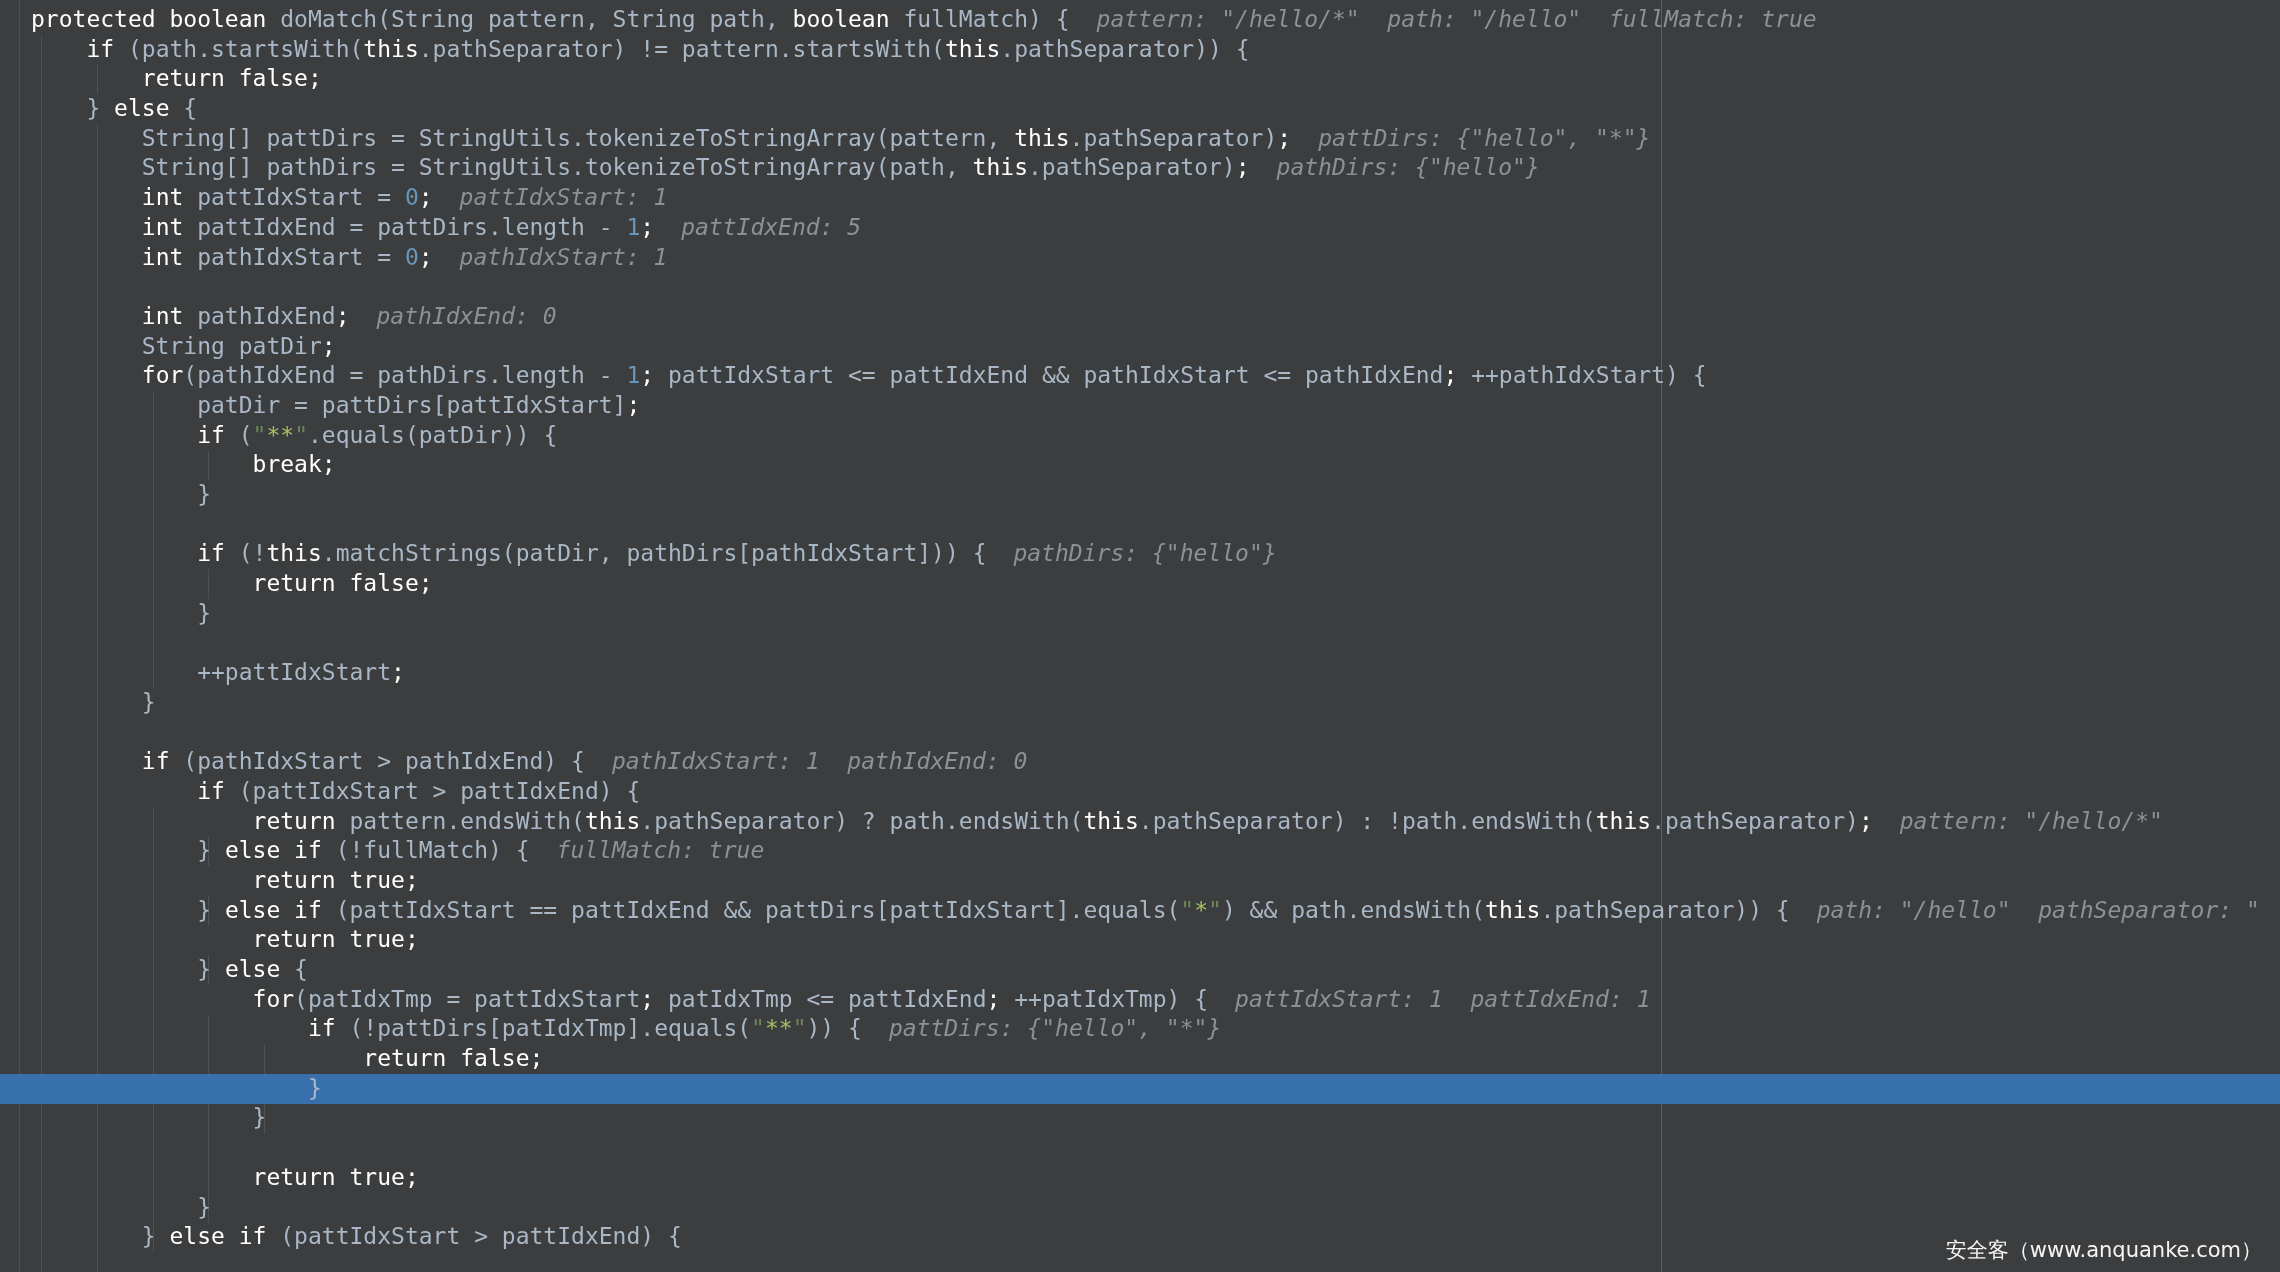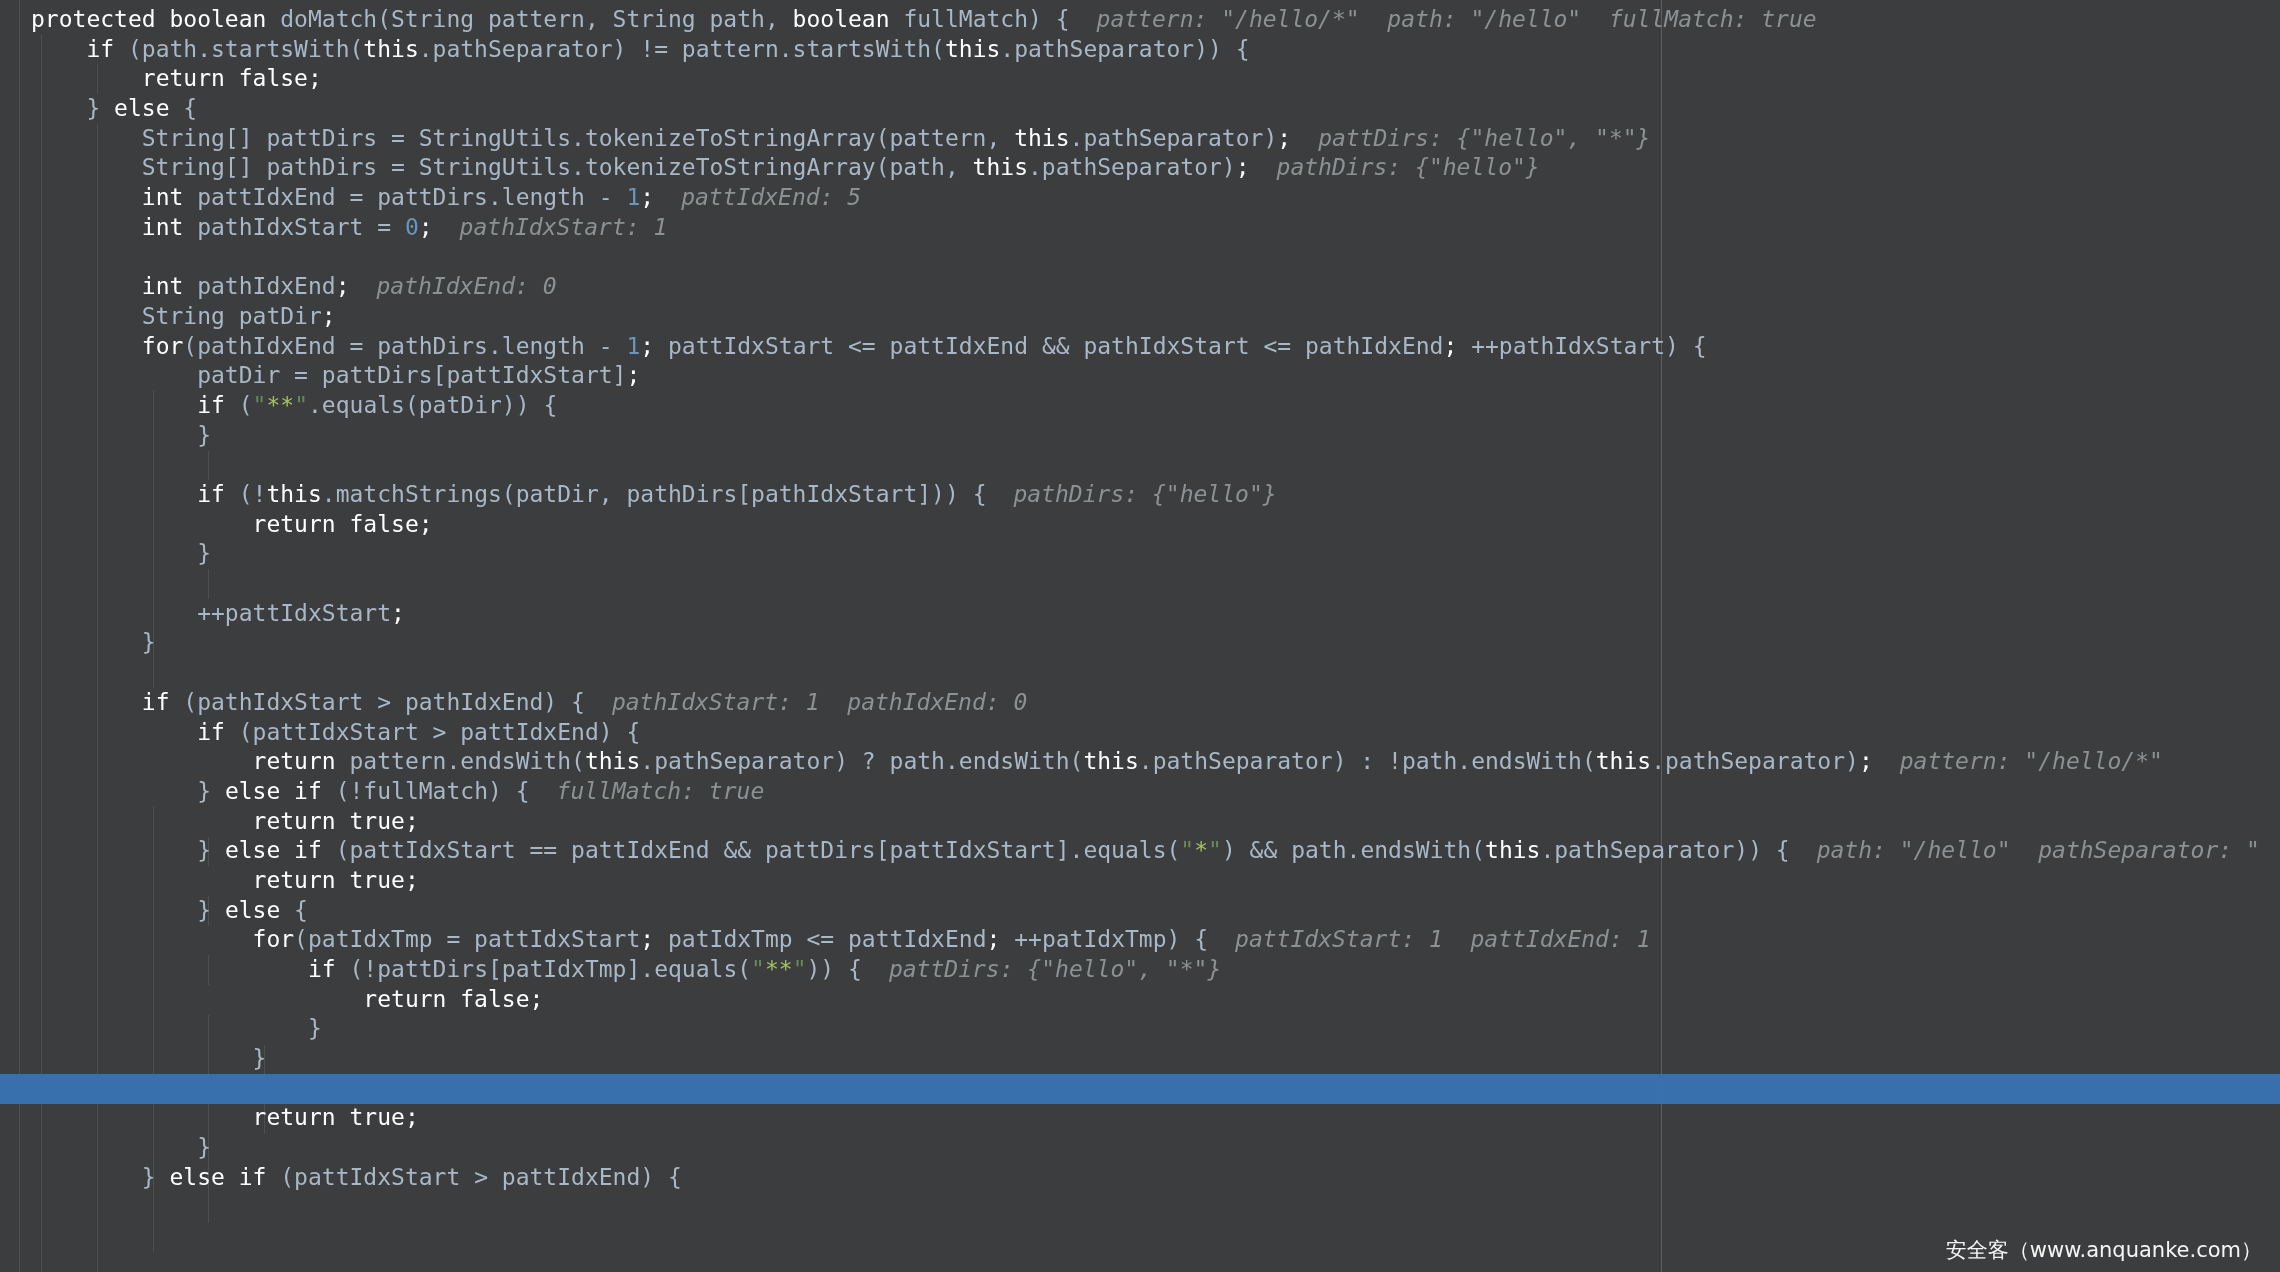--- a/index.html
+++ b/index.html
@@ -49,28 +49,30 @@
     </div>
   <div class="margin-guide" style="left: 1661px;"></div>
   <div id="exec" class="exec-line" style="top: 1074.2px; height: 29.7px;"></div>
   <div id="code">
       <div class="line"><span class="k">protected boolean </span><span class="p">doMatch(String pattern, String path, </span><span class="k">boolean</span><span class="p"> fullMatch) {</span><span class="ann">pattern: "/hello/*"  path: "/hello"  fullMatch: true</span></div>
       <div class="line"><span class="p">    </span><span class="k">if</span><span class="p"> (path.startsWith(</span><span class="k">this</span><span class="p">.pathSeparator) != pattern.startsWith(</span><span class="k">this</span><span class="p">.pathSeparator)) {</span></div>
       <div class="line"><span class="p">        </span><span class="k">return false;</span></div>
       <div class="line"><span class="p">    } </span><span class="k">else</span><span class="p"> {</span></div>
       <div class="line"><span class="p">        String[] pattDirs = StringUtils.tokenizeToStringArray(pattern, </span><span class="k">this</span><span class="p">.pathSeparator)</span><span class="k">;</span><span class="ann">pattDirs: {"hello", "*"}</span></div>
       <div class="line"><span class="p">        String[] pathDirs = StringUtils.tokenizeToStringArray(path, </span><span class="k">this</span><span class="p">.pathSeparator)</span><span class="k">;</span><span class="ann">pathDirs: {"hello"}</span></div>
+      <div class="line"><span class="p">        </span><span class="k">int</span><span class="p"> pattIdxStart = </span><span class="n">0</span><span class="k">;</span><span class="ann">pattIdxStart: 1</span></div>
       <div class="line"><span class="p">        </span><span class="k">int</span><span class="p"> pattIdxEnd = pattDirs.length - </span><span class="n">1</span><span class="k">;</span><span class="ann">pattIdxEnd: 5</span></div>
       <div class="line"><span class="p">        </span><span class="k">int</span><span class="p"> pathIdxStart = </span><span class="n">0</span><span class="k">;</span><span class="ann">pathIdxStart: 1</span></div>
       <div class="line"></div>
       <div class="line"><span class="p">        </span><span class="k">int</span><span class="p"> pathIdxEnd</span><span class="k">;</span><span class="ann">pathIdxEnd: 0</span></div>
       <div class="line"><span class="p">        String patDir</span><span class="k">;</span></div>
       <div class="line"><span class="p">        </span><span class="k">for</span><span class="p">(pathIdxEnd = pathDirs.length - </span><span class="n">1</span><span class="k">;</span><span class="p"> pattIdxStart &lt;= pattIdxEnd &amp;&amp; pathIdxStart &lt;= pathIdxEnd</span><span class="k">;</span><span class="p"> ++pathIdxStart) {</span></div>
       <div class="line"><span class="p">            patDir = pattDirs[pattIdxStart]</span><span class="k">;</span></div>
       <div class="line"><span class="p">            </span><span class="k">if</span><span class="p"> (</span><span class="s">"</span><span class="b">**</span><span class="s">"</span><span class="p">.equals(patDir)) {</span></div>
+      <div class="line"><span class="p">                </span><span class="k">break;</span></div>
       <div class="line"><span class="p">            }</span></div>
       <div class="line"></div>
       <div class="line"><span class="p">            </span><span class="k">if</span><span class="p"> (!</span><span class="k">this</span><span class="p">.matchStrings(patDir, pathDirs[pathIdxStart])) {</span><span class="ann">pathDirs: {"hello"}</span></div>
       <div class="line"><span class="p">                </span><span class="k">return false;</span></div>
       <div class="line"><span class="p">            }</span></div>
       <div class="line"></div>
       <div class="line"><span class="p">            ++pattIdxStart</span><span class="k">;</span></div>
       <div class="line"><span class="p">        }</span></div>
       <div class="line"></div>
       <div class="line"><span class="p">        </span><span class="k">if</span><span class="p"> (pathIdxStart &gt; pathIdxEnd) {</span><span class="ann">pathIdxStart: 1  pathIdxEnd: 0</span></div>

